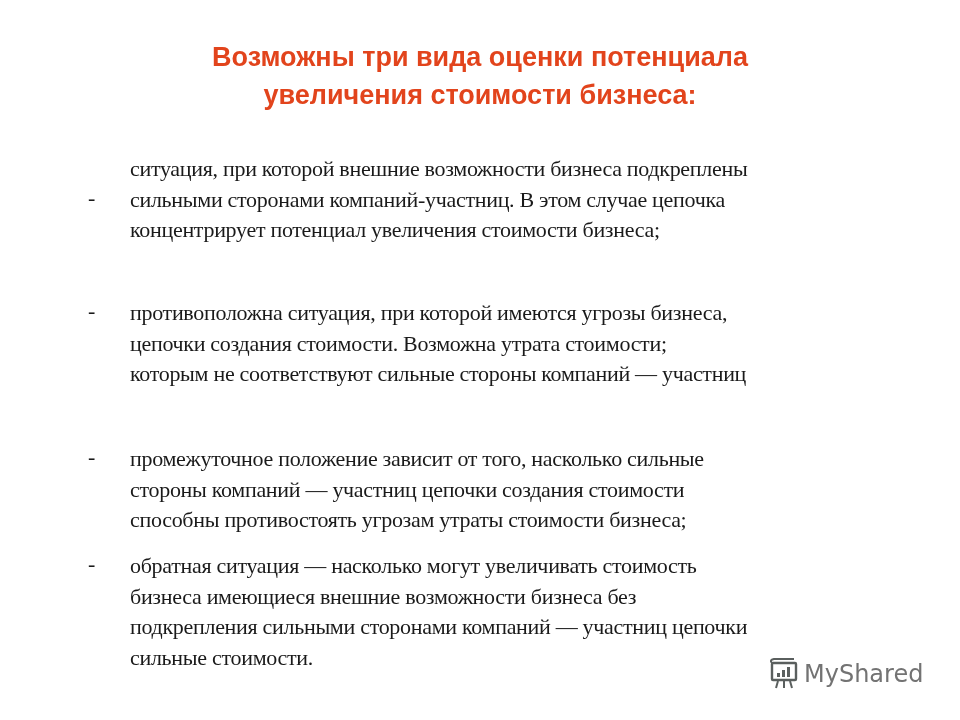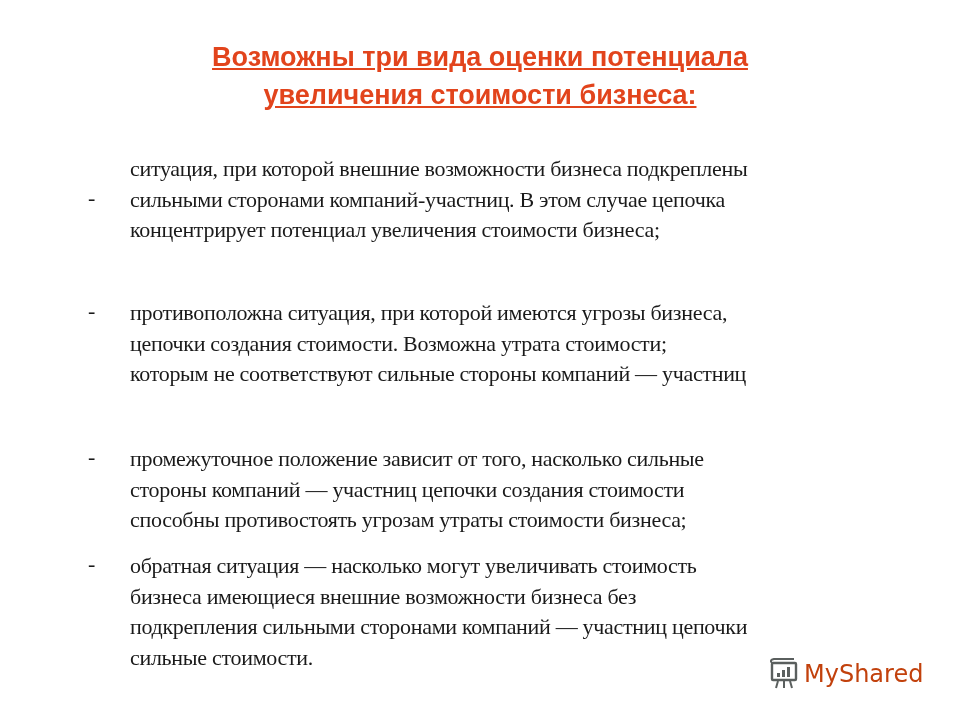--- a/index.html
+++ b/index.html
@@ -5,36 +5,36 @@
     html, body { margin: 0; padding: 0; background: #ffffff; }
     body { width: 960px; height: 720px; position: relative; overflow: hidden; }
     .slide { position: absolute; left: 0; top: 0; width: 960px; height: 720px; background: #ffffff; }
     .title {
       position: absolute; left: 100px; top: 38px; width: 760px;
       text-align: center;
       font-family: "Liberation Sans", sans-serif;
       font-weight: bold; font-size: 27px; line-height: 38px;
       color: #e2441c;
     }
-    .title span { display: block; text-decoration: underline; }
+    .title span { display: block; }
     .item { position: absolute; left: 0; width: 960px; }
     .dash {
       position: absolute; left: 88px;
       font-family: "Liberation Serif", serif; font-size: 22px; color: #1a1a1a;
     }
     .text {
       position: absolute; left: 130px; width: 790px;
       font-family: "Liberation Serif", serif; font-size: 22px; line-height: 30.5px;
       color: #1a1a1a; letter-spacing: -0.3px;
     }
     .text span { display: block; white-space: nowrap; }
     .logo {
       position: absolute; left: 768px; top: 656px; height: 36px;
       display: flex; align-items: center; gap: 4px;
-      font-family: "DejaVu Sans", sans-serif; font-size: 24px; color: #c2410c;
+      font-family: "DejaVu Sans", sans-serif; font-size: 24px; color: #737373;
     }
     .logo svg { display: block; }
   </style>
 </head>
 <body>
 
 <div class="slide">
 
   <div class="title">
     <span>Возможны три вида оценки потенциала</span>

